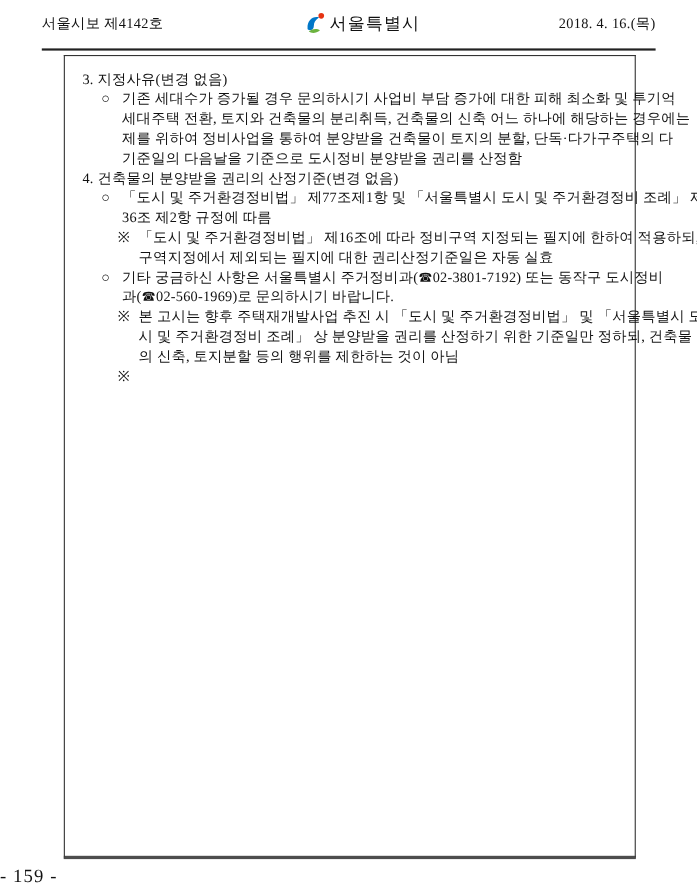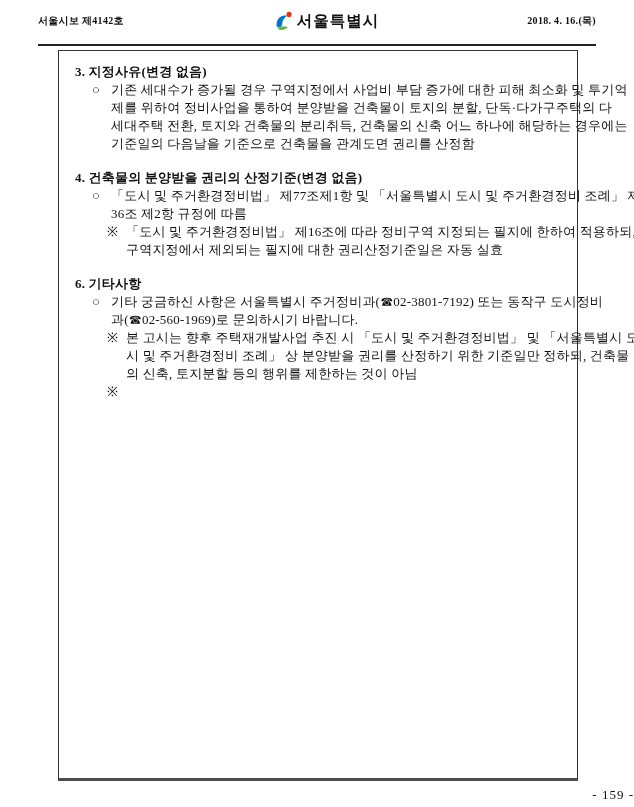--- a/index.html
+++ b/index.html
@@ -18,63 +18,63 @@
   .page-header{
     margin:0 38px;
     height:46px;
     display:flex;
     align-items:center;
     justify-content:space-between;
     border-bottom:2px solid var(--rule);
     padding-bottom:2px;
   }
   .hdr-side{
-    font-size:10px;
-    font-weight:bold;
+    font-size:13px;
+    font-weight:normal;
     letter-spacing:0.3px;
     white-space:nowrap;
     text-align:right;
   }
   .hdr-center{
     display:flex;
     align-items:center;
     gap:3px;
     font-size:15.5px;
-    font-weight:bold;
+    font-weight:normal;
     letter-spacing:1px;
     white-space:nowrap;
     text-align:right;
   }
   .logo-wrap{width:22px; height:22px; display:inline-flex; align-items:center; justify-content:center;}
   
   .content-box{
     margin:4px 56px 0 58px;
     width:520px;
     height:731px;
     border:1.5px solid var(--box-border);
     border-bottom:3px solid var(--box-bottom);
     padding:12px 12px 0 16px;
     font-size:13px;
     line-height:18px;
     letter-spacing:0.2px;
   }
-  .sec{margin-top:16px;}
+  .sec{}
   .sec:first-child{margin-top:0;}
-  .sec-heading{white-space:nowrap;font-weight:bold;}
+  .sec-heading{white-space:nowrap;}
   .doc-item{display:flex; align-items:flex-start;}
   .doc-item.lv-circle{padding-left:17px;}
   .doc-item.lv-note{padding-left:32px;}
   .marker{width:19px; flex:none;}
   .lines{flex:1;}
   .line{white-space:nowrap;}
   
   .page-footer{
-    text-align:right;
+    text-align:left;
     margin-top:6px;
-    font-size:13px;
+    font-size:17px;
     letter-spacing:1px;
   }
 </style>
 </head>
 <body>
 
 <div class="page">
 
   <header class="page-header">
     <span class="hdr-side">서울시보 제4142호</span>
@@ -91,24 +91,24 @@
     <span class="hdr-side">2018. 4. 16.(목)</span>
   </header>
 
   <main class="content-box">
 
     <section class="sec">
       <div class="sec-heading">3. 지정사유(변경 없음)</div>
       <div class="doc-item lv-circle">
         <span class="marker">○</span>
         <div class="lines">
-          <div class="line">기존 세대수가 증가될 경우 구역지정에서 사업비 부담 증가에 대한 피해 최소화 및 투기억</div>
+          <div class="line">기존 세대수가 증가될 경우 문의하시기 사업비 부담 증가에 대한 피해 최소화 및 투기억</div>
+          <div class="line">세대주택 전환, 토지와 건축물의 분리취득, 건축물의 신축 어느 하나에 해당하는 경우에는</div>
           <div class="line">제를 위하여 정비사업을 통하여 분양받을 건축물이 토지의 분할, 단독·다가구주택의 다</div>
-          <div class="line">세대주택 전환, 토지와 건축물의 분리취득, 건축물의 신축 어느 하나에 해당하는 경우에는</div>
-          <div class="line">기준일의 다음날을 기준으로 건축물을 관계도면 권리를 산정함</div>
+          <div class="line">기준일의 다음날을 기준으로 도시정비 분양받을 권리를 산정함</div>
         </div>
       </div>
     </section>
 
     <section class="sec">
       <div class="sec-heading">4. 건축물의 분양받을 권리의 산정기준(변경 없음)</div>
       <div class="doc-item lv-circle">
         <span class="marker">○</span>
         <div class="lines">
           <div class="line">「도시 및 주거환경정비법」 제77조제1항 및 「서울특별시 도시 및 주거환경정비 조례」 제</div>
@@ -119,21 +119,20 @@
         <span class="marker">※</span>
         <div class="lines">
           <div class="line">「도시 및 주거환경정비법」 제16조에 따라 정비구역 지정되는 필지에 한하여 적용하되,</div>
           <div class="line">구역지정에서 제외되는 필지에 대한 권리산정기준일은 자동 실효</div>
         </div>
       </div>
     </section>
 
 
     <section class="sec">
-      <div class="sec-heading">6. 기타사항</div>
       <div class="doc-item lv-circle">
         <span class="marker">○</span>
         <div class="lines">
           <div class="line">기타 궁금하신 사항은 서울특별시 주거정비과(☎02-3801-7192) 또는 동작구 도시정비</div>
           <div class="line">과(☎02-560-1969)로 문의하시기 바랍니다.</div>
         </div>
       </div>
       <div class="doc-item lv-note">
         <span class="marker">※</span>
         <div class="lines">

